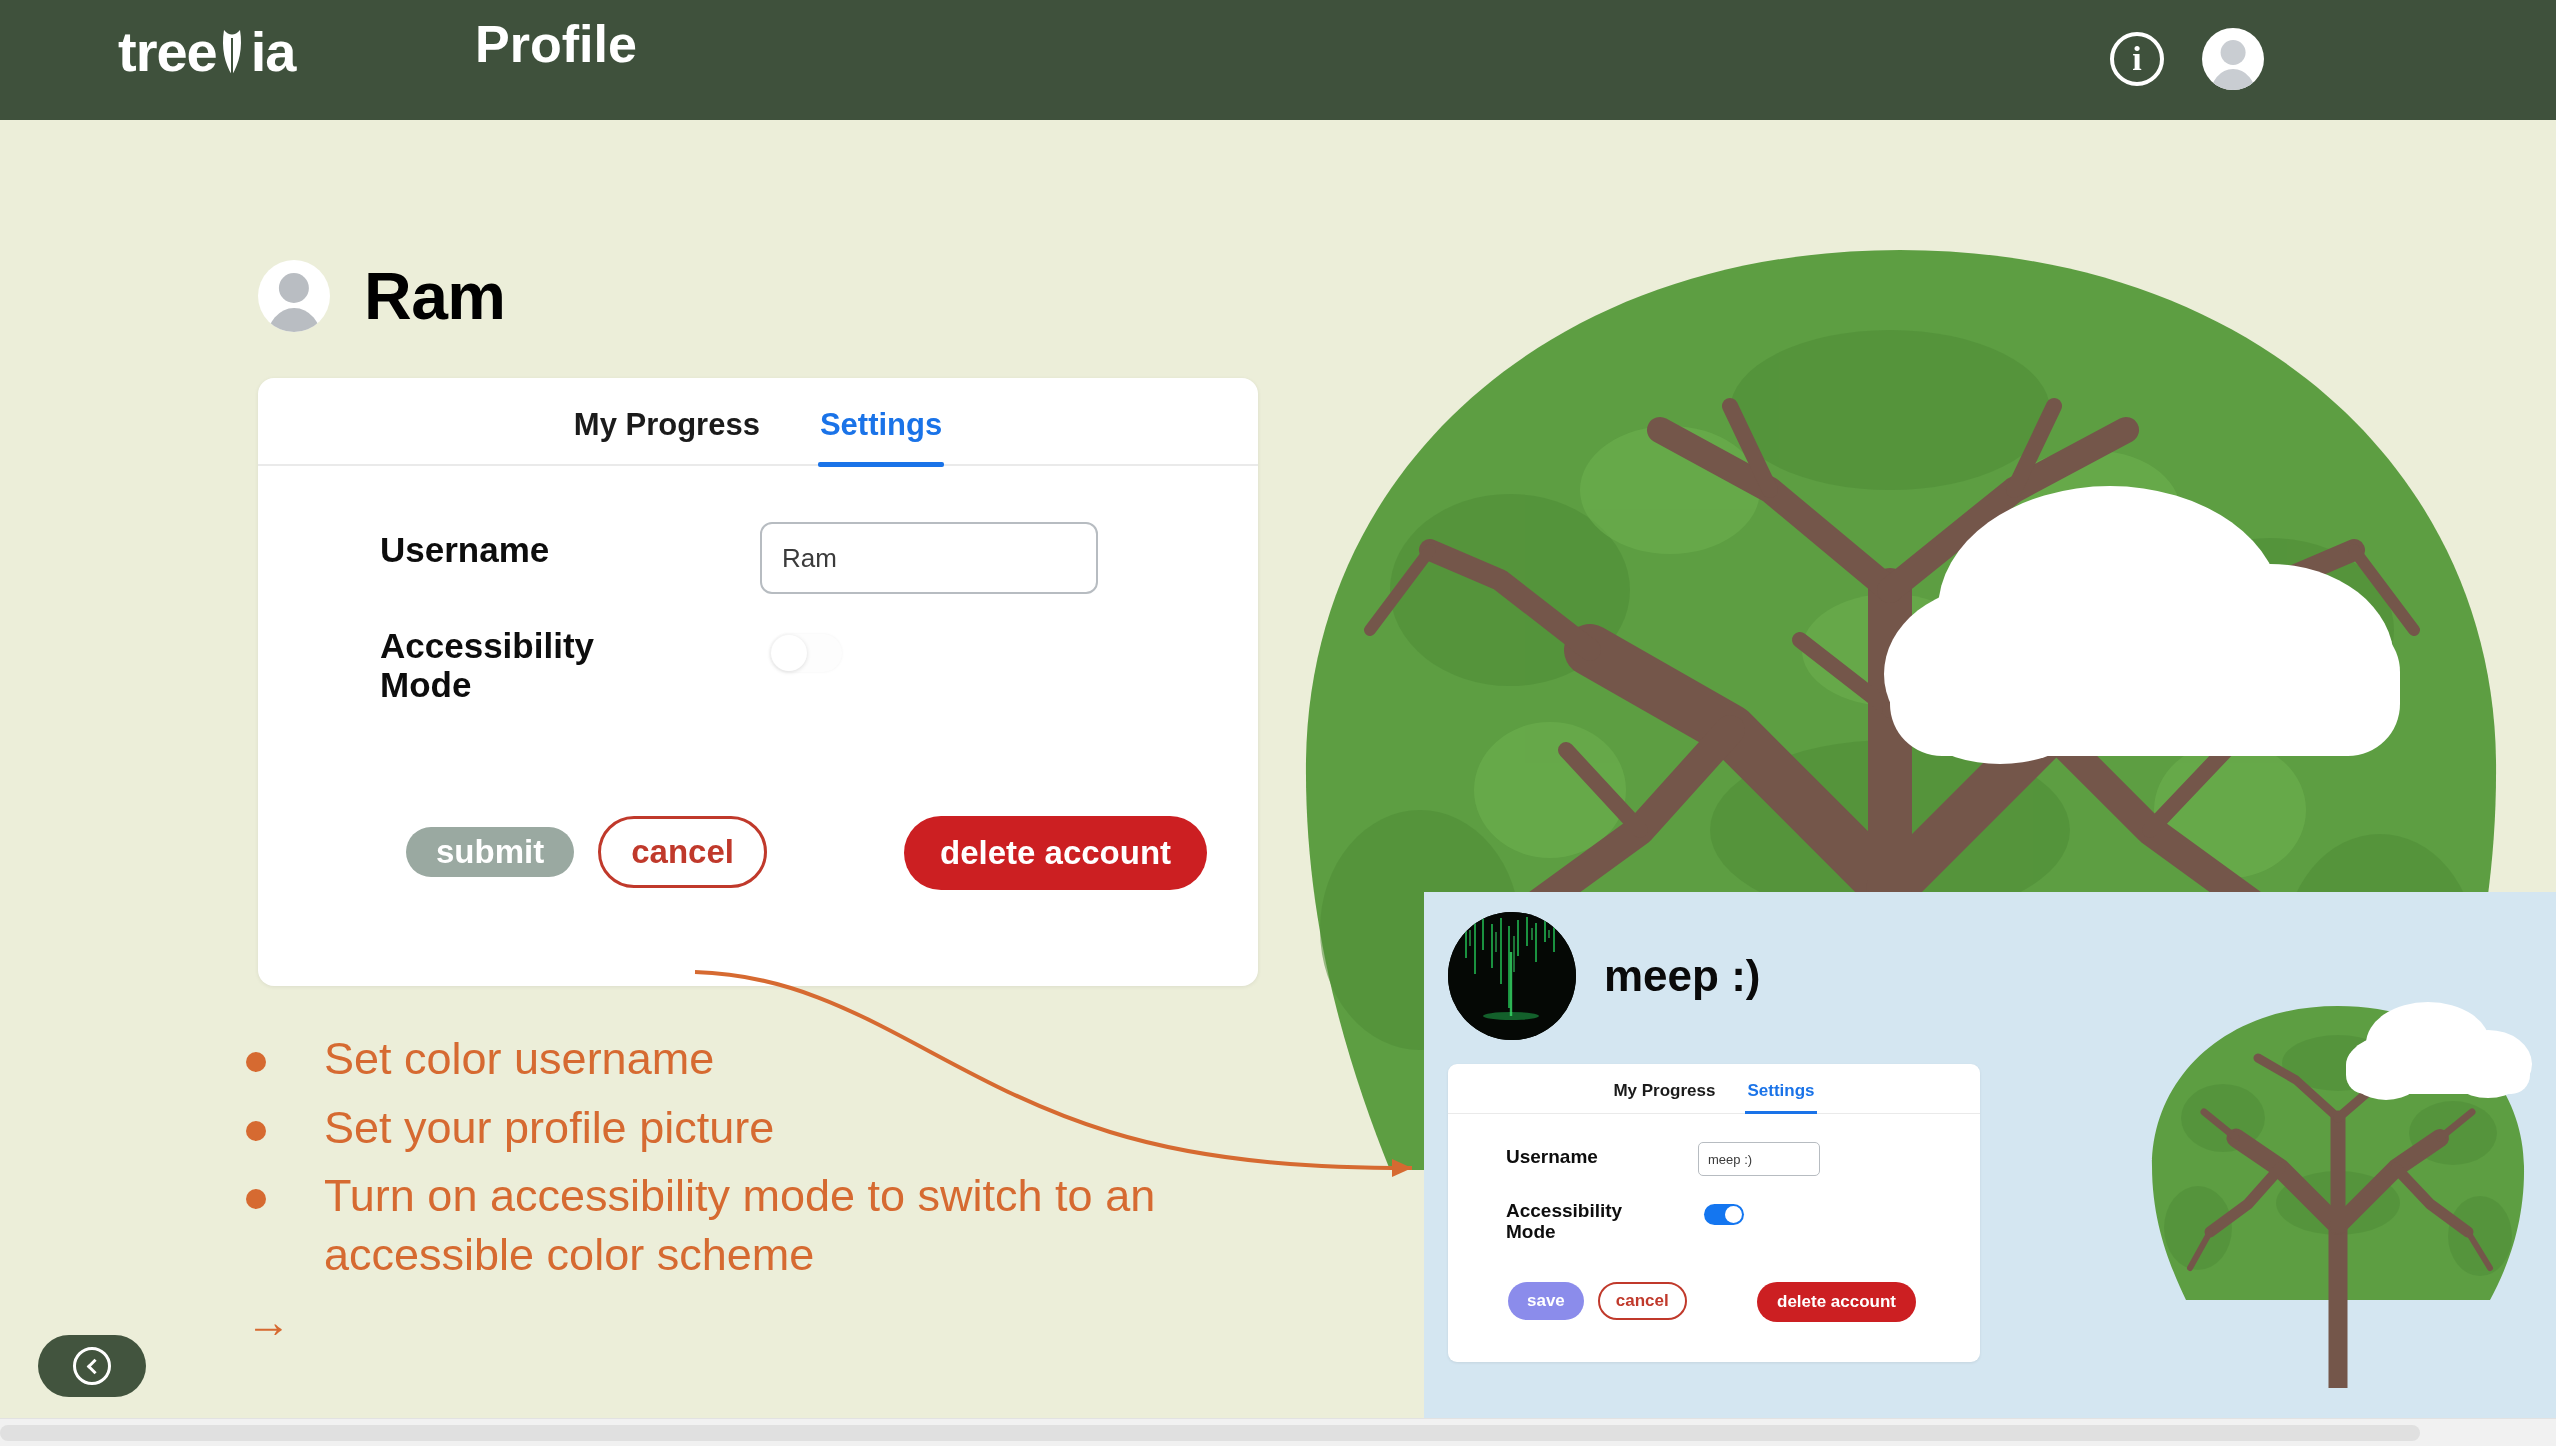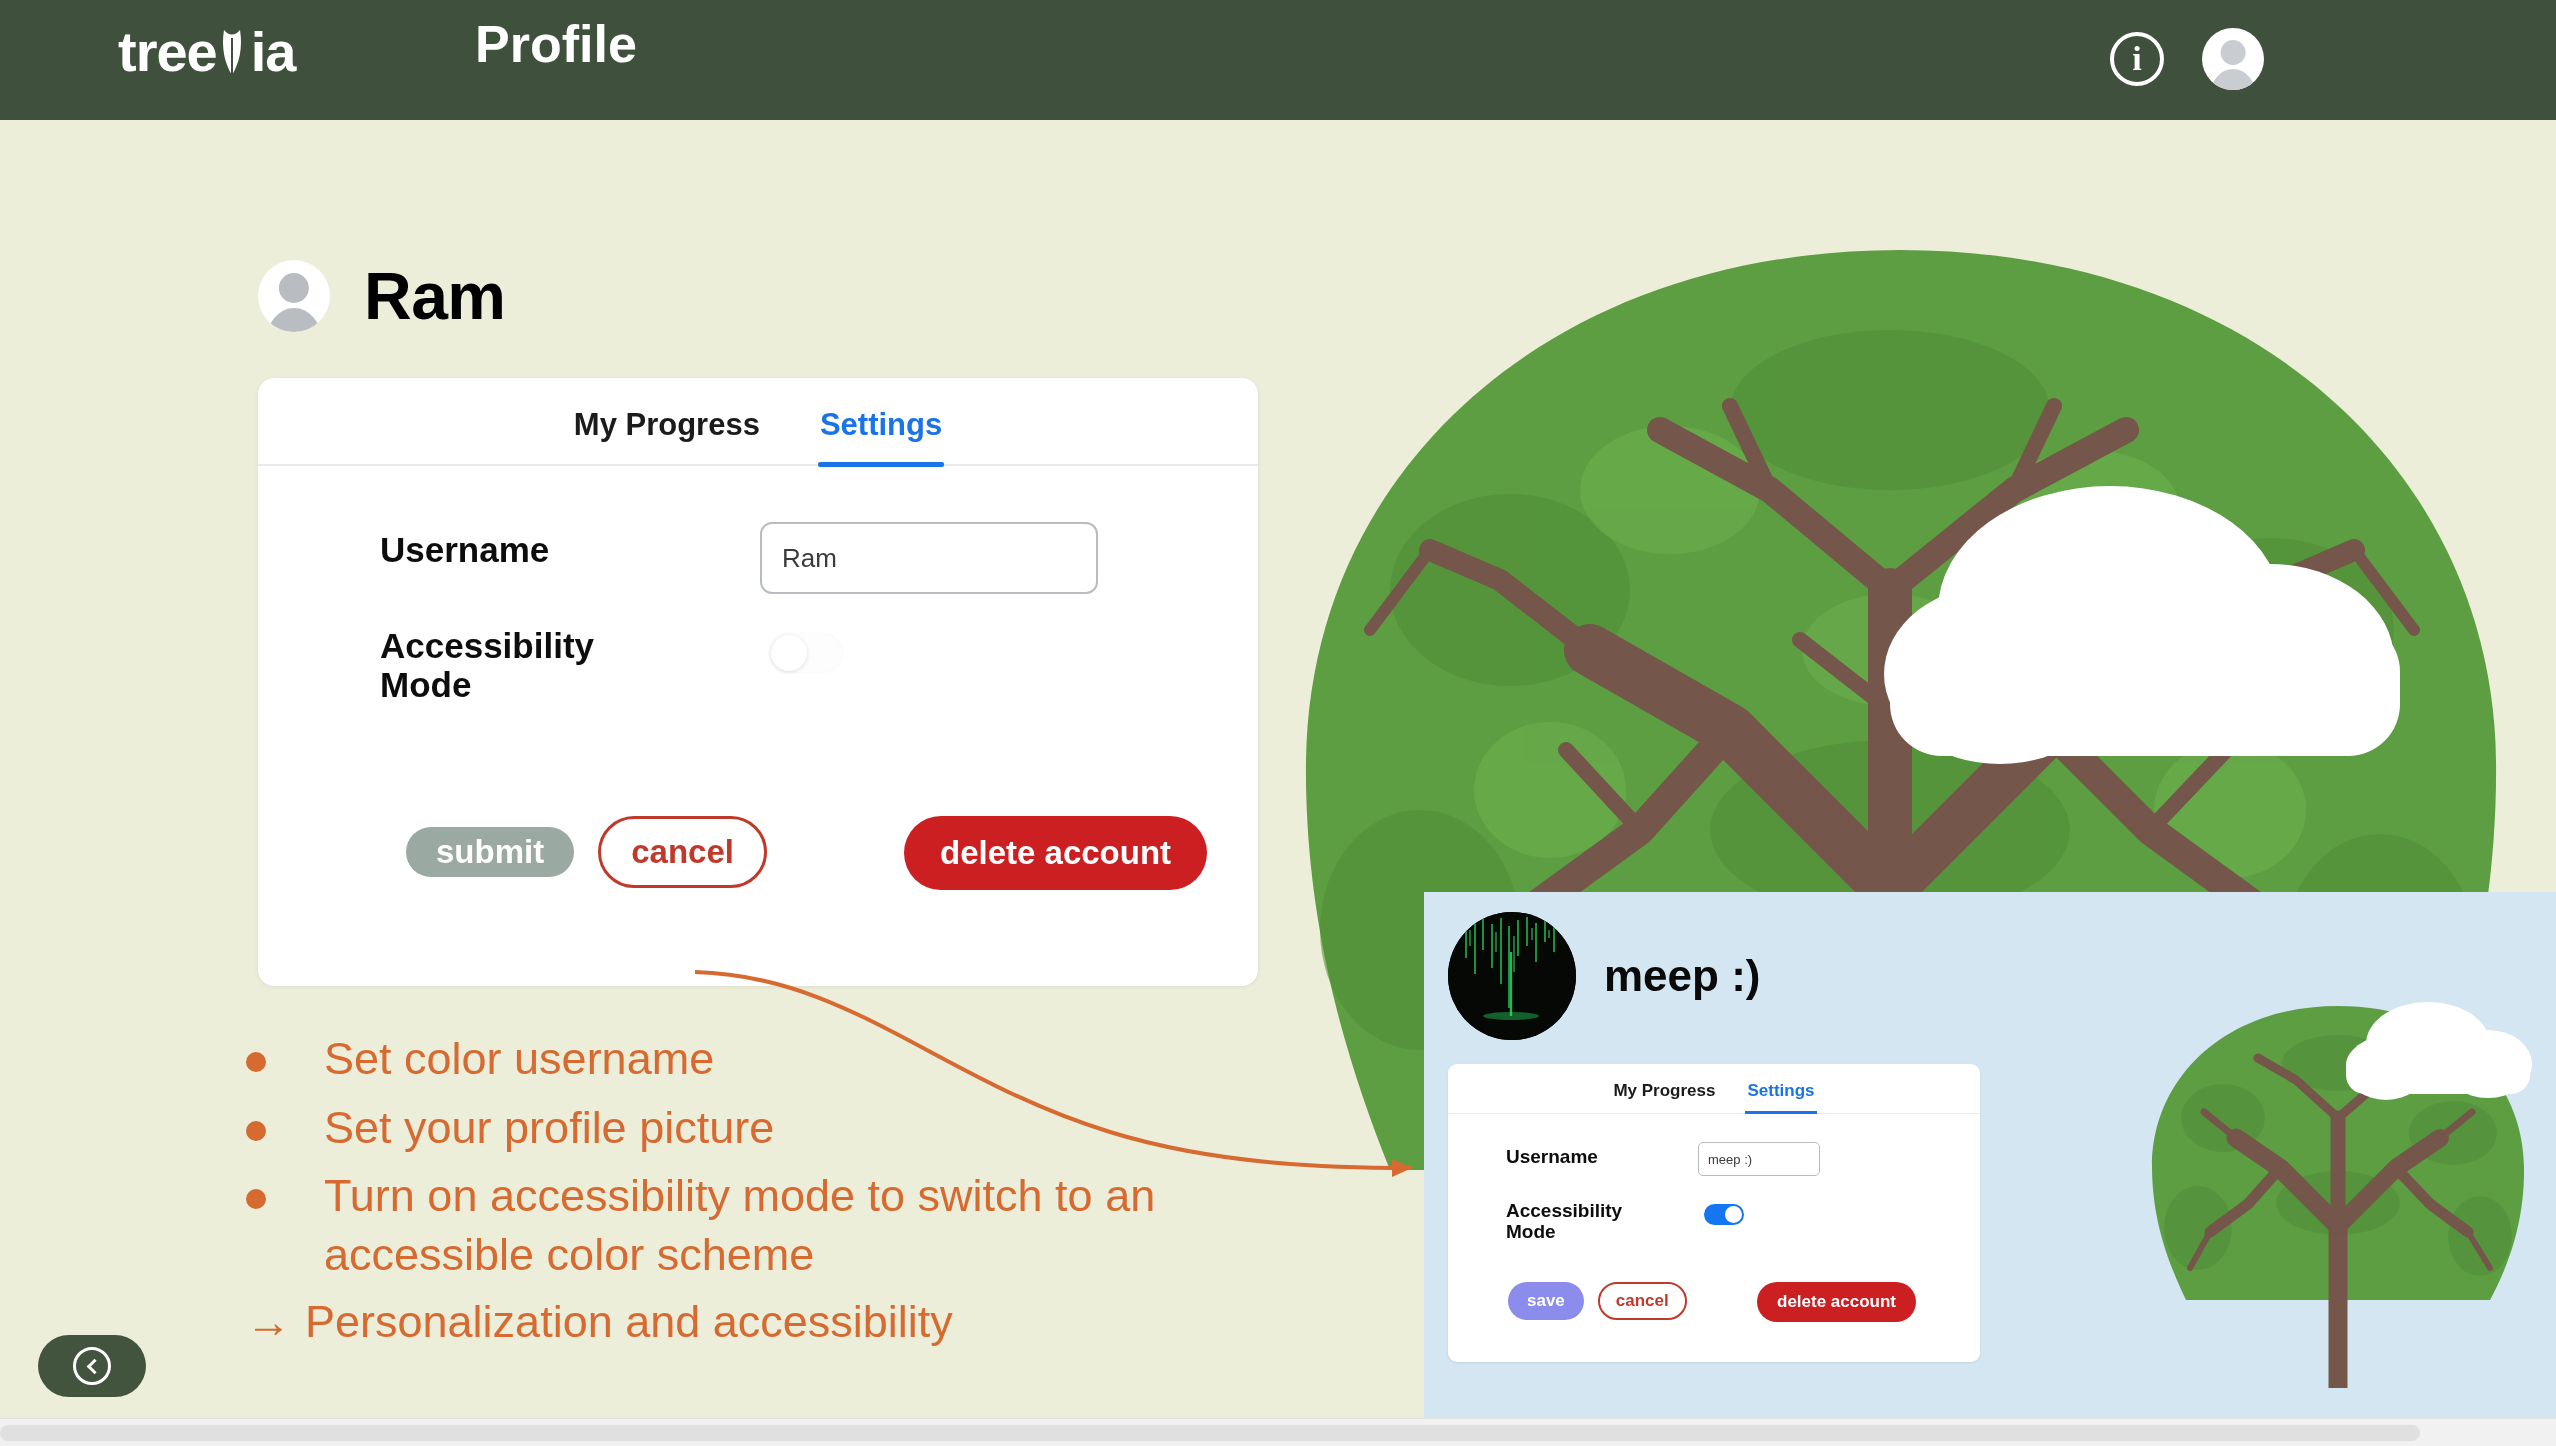--- a/index.html
+++ b/index.html
@@ -663,21 +663,20 @@
     <div class="bullet-item">
       <div class="bullet-dot"></div>
       <div class="bullet-text">Set your profile picture</div>
     </div>
     <div class="bullet-item">
       <div class="bullet-dot"></div>
       <div class="bullet-text">Turn on accessibility mode to switch to an accessible color scheme</div>
     </div>
     <div class="conclusion">
       <span>→</span>
-      <span>Personalization and accessibility</span>
     </div>
   </div>
 
   <div class="collapse-btn">
     <div class="circ">
       <div class="chev"></div>
     </div>
   </div>
 
   <div class="inset">

